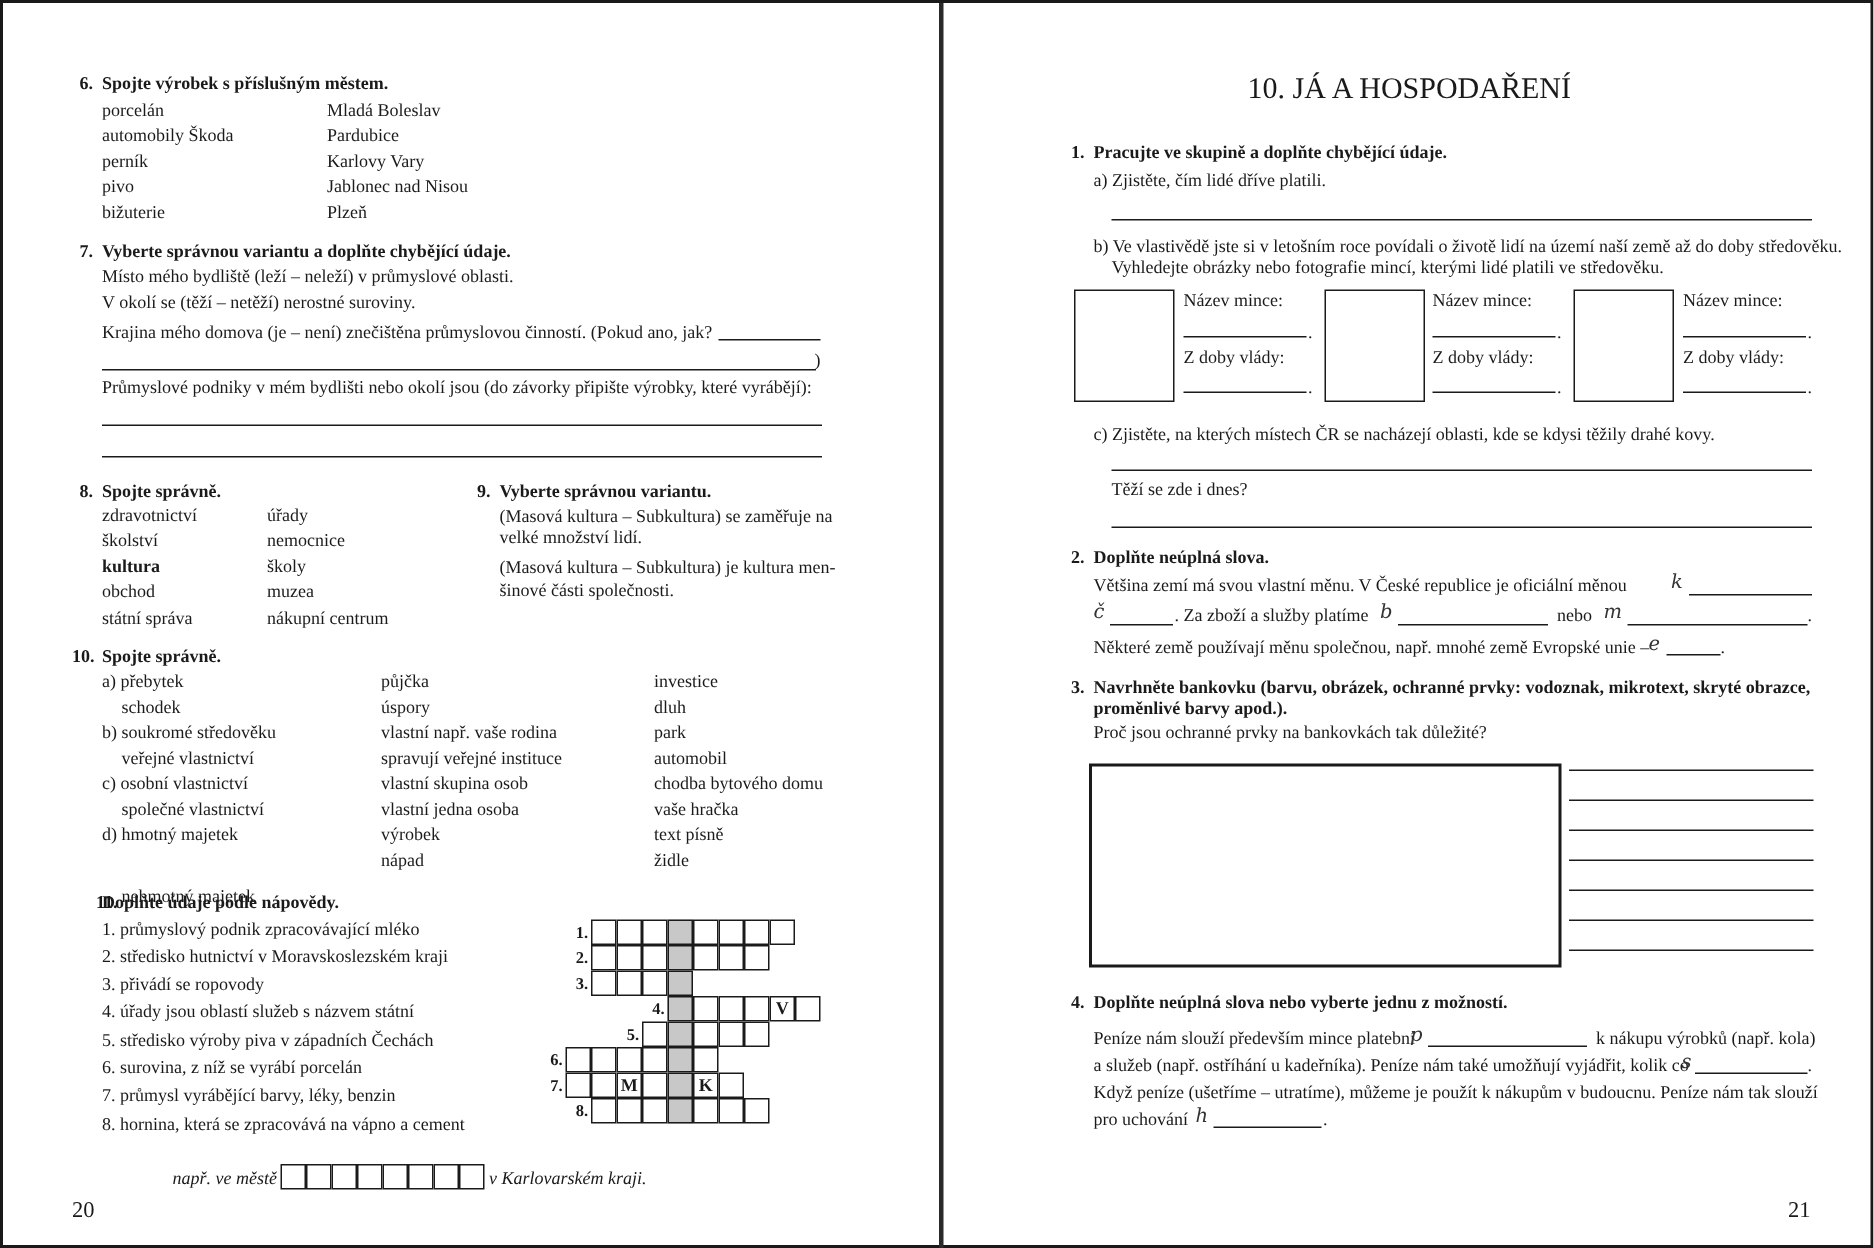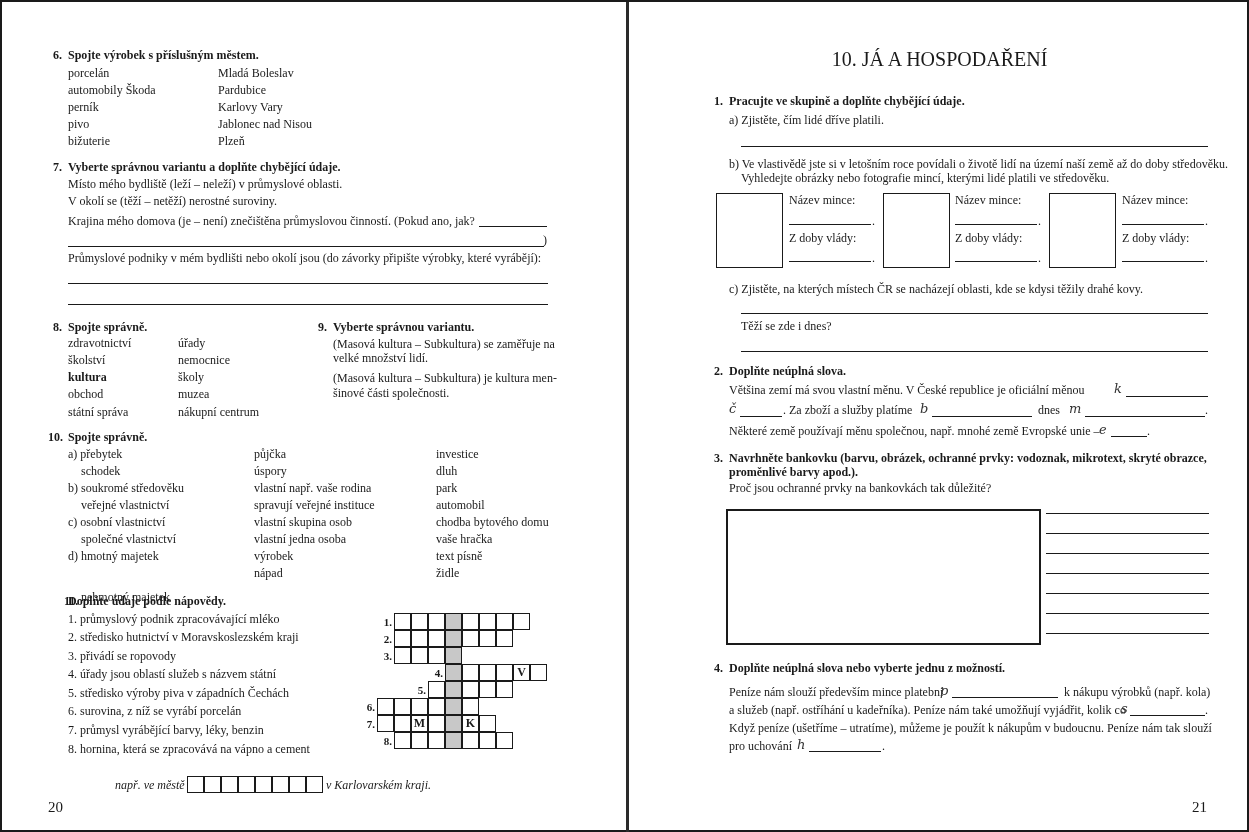--- a/index.html
+++ b/index.html
@@ -239,21 +239,21 @@
   <div class="abs b" style="left:727px;top:362px;">Doplňte neúplná slova.</div>
   <div class="abs" style="left:727px;top:381px;">Většina zemí má svou vlastní měnu. V České republice je oficiální měnou</div>
   <div class="hand" style="left:1112px;top:380px;">k</div>
   <div class="line" style="left:1124px;top:394px;width:82px;"></div>
 
   <div class="hand" style="left:727px;top:400px;">č</div>
   <div class="line" style="left:738px;top:414px;width:42px;"></div>
   <div class="abs" style="left:781px;top:401px;">. Za zboží a služby platíme</div>
   <div class="hand" style="left:918px;top:400px;">b</div>
   <div class="line" style="left:930px;top:414px;width:100px;"></div>
-  <div class="abs" style="left:1036px;top:401px;">dnes</div>
+  <div class="abs" style="left:1036px;top:401px;">nebo</div>
   <div class="hand" style="left:1067px;top:400px;">m</div>
   <div class="line" style="left:1083px;top:414px;width:120px;"></div>
   <div class="abs" style="left:1203px;top:401px;">.</div>
 
   <div class="abs" style="left:727px;top:422px;">Některé země používají měnu společnou, např. mnohé země Evropské unie –</div>
   <div class="hand" style="left:1097px;top:421px;">e</div>
   <div class="line" style="left:1109px;top:434px;width:36px;"></div>
   <div class="abs" style="left:1145px;top:422px;">.</div>
 
   <div class="abs b" style="left:712px;top:449px;">3.</div>

